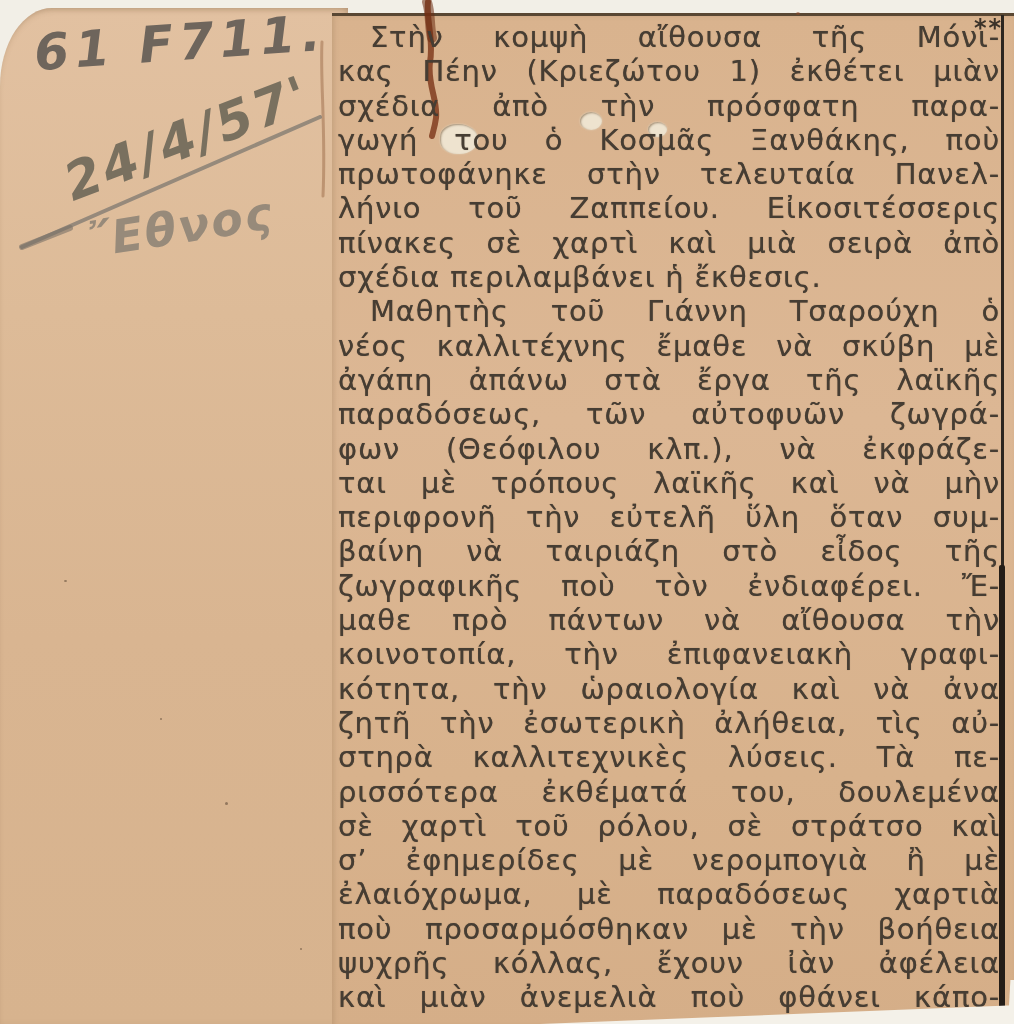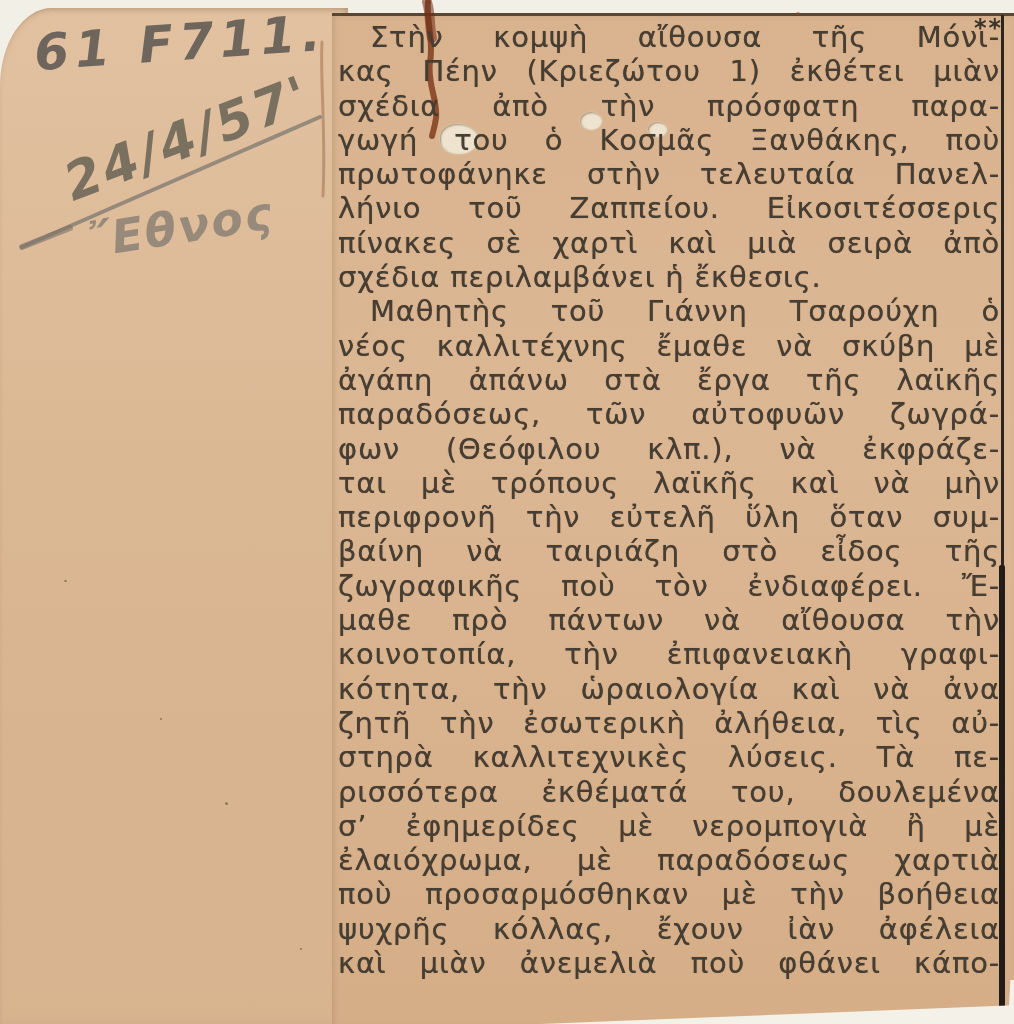--- a/index.html
+++ b/index.html
@@ -118,20 +118,21 @@
     <div class="tline">ται μὲ τρόπους λαϊκῆς καὶ νὰ μὴν</div>
     <div class="tline">περιφρονῆ τὴν εὐτελῆ ὕλη ὅταν συμ-</div>
     <div class="tline">βαίνη νὰ ταιριάζη στὸ εἶδος τῆς</div>
     <div class="tline">ζωγραφικῆς ποὺ τὸν ἐνδιαφέρει. Ἔ-</div>
     <div class="tline">μαθε πρὸ πάντων νὰ αἴθουσα τὴν</div>
     <div class="tline">κοινοτοπία, τὴν ἐπιφανειακὴ γραφι-</div>
     <div class="tline">κότητα, τὴν ὡραιολογία καὶ νὰ ἀνα</div>
     <div class="tline">ζητῆ τὴν ἐσωτερικὴ ἀλήθεια, τὶς αὐ-</div>
     <div class="tline">στηρὰ καλλιτεχνικὲς λύσεις. Τὰ πε-</div>
     <div class="tline">ρισσότερα ἐκθέματά του, δουλεμένα</div>
+    <div class="tline">σὲ χαρτὶ τοῦ ρόλου, σὲ στράτσο καὶ</div>
     <div class="tline">σ’ ἐφημερίδες μὲ νερομπογιὰ ἢ μὲ</div>
     <div class="tline">ἐλαιόχρωμα, μὲ παραδόσεως χαρτιὰ</div>
     <div class="tline">ποὺ προσαρμόσθηκαν μὲ τὴν βοήθεια</div>
     <div class="tline">ψυχρῆς κόλλας, ἔχουν ἰὰν ἀφέλεια</div>
     <div class="tline">καὶ μιὰν ἀνεμελιὰ ποὺ φθάνει κάπο-</div>
   </div>
 
 <div class="col-rule-thin"></div>
 <div class="col-rule-thick"></div>
 

